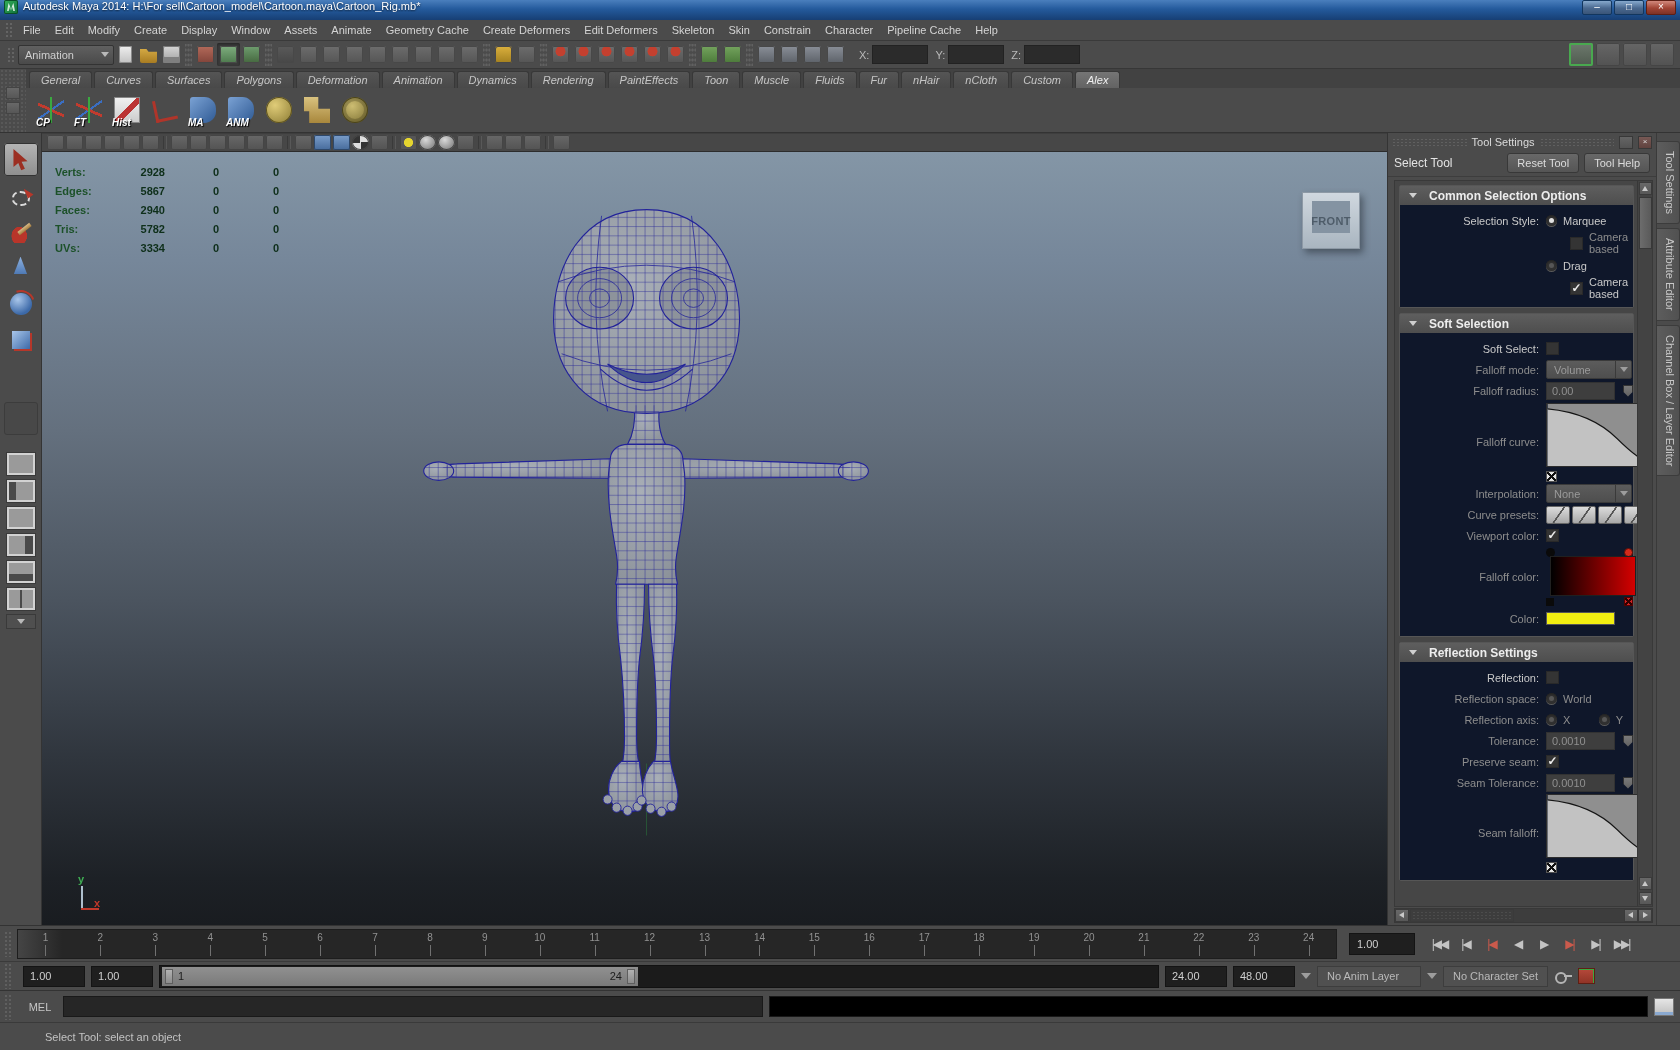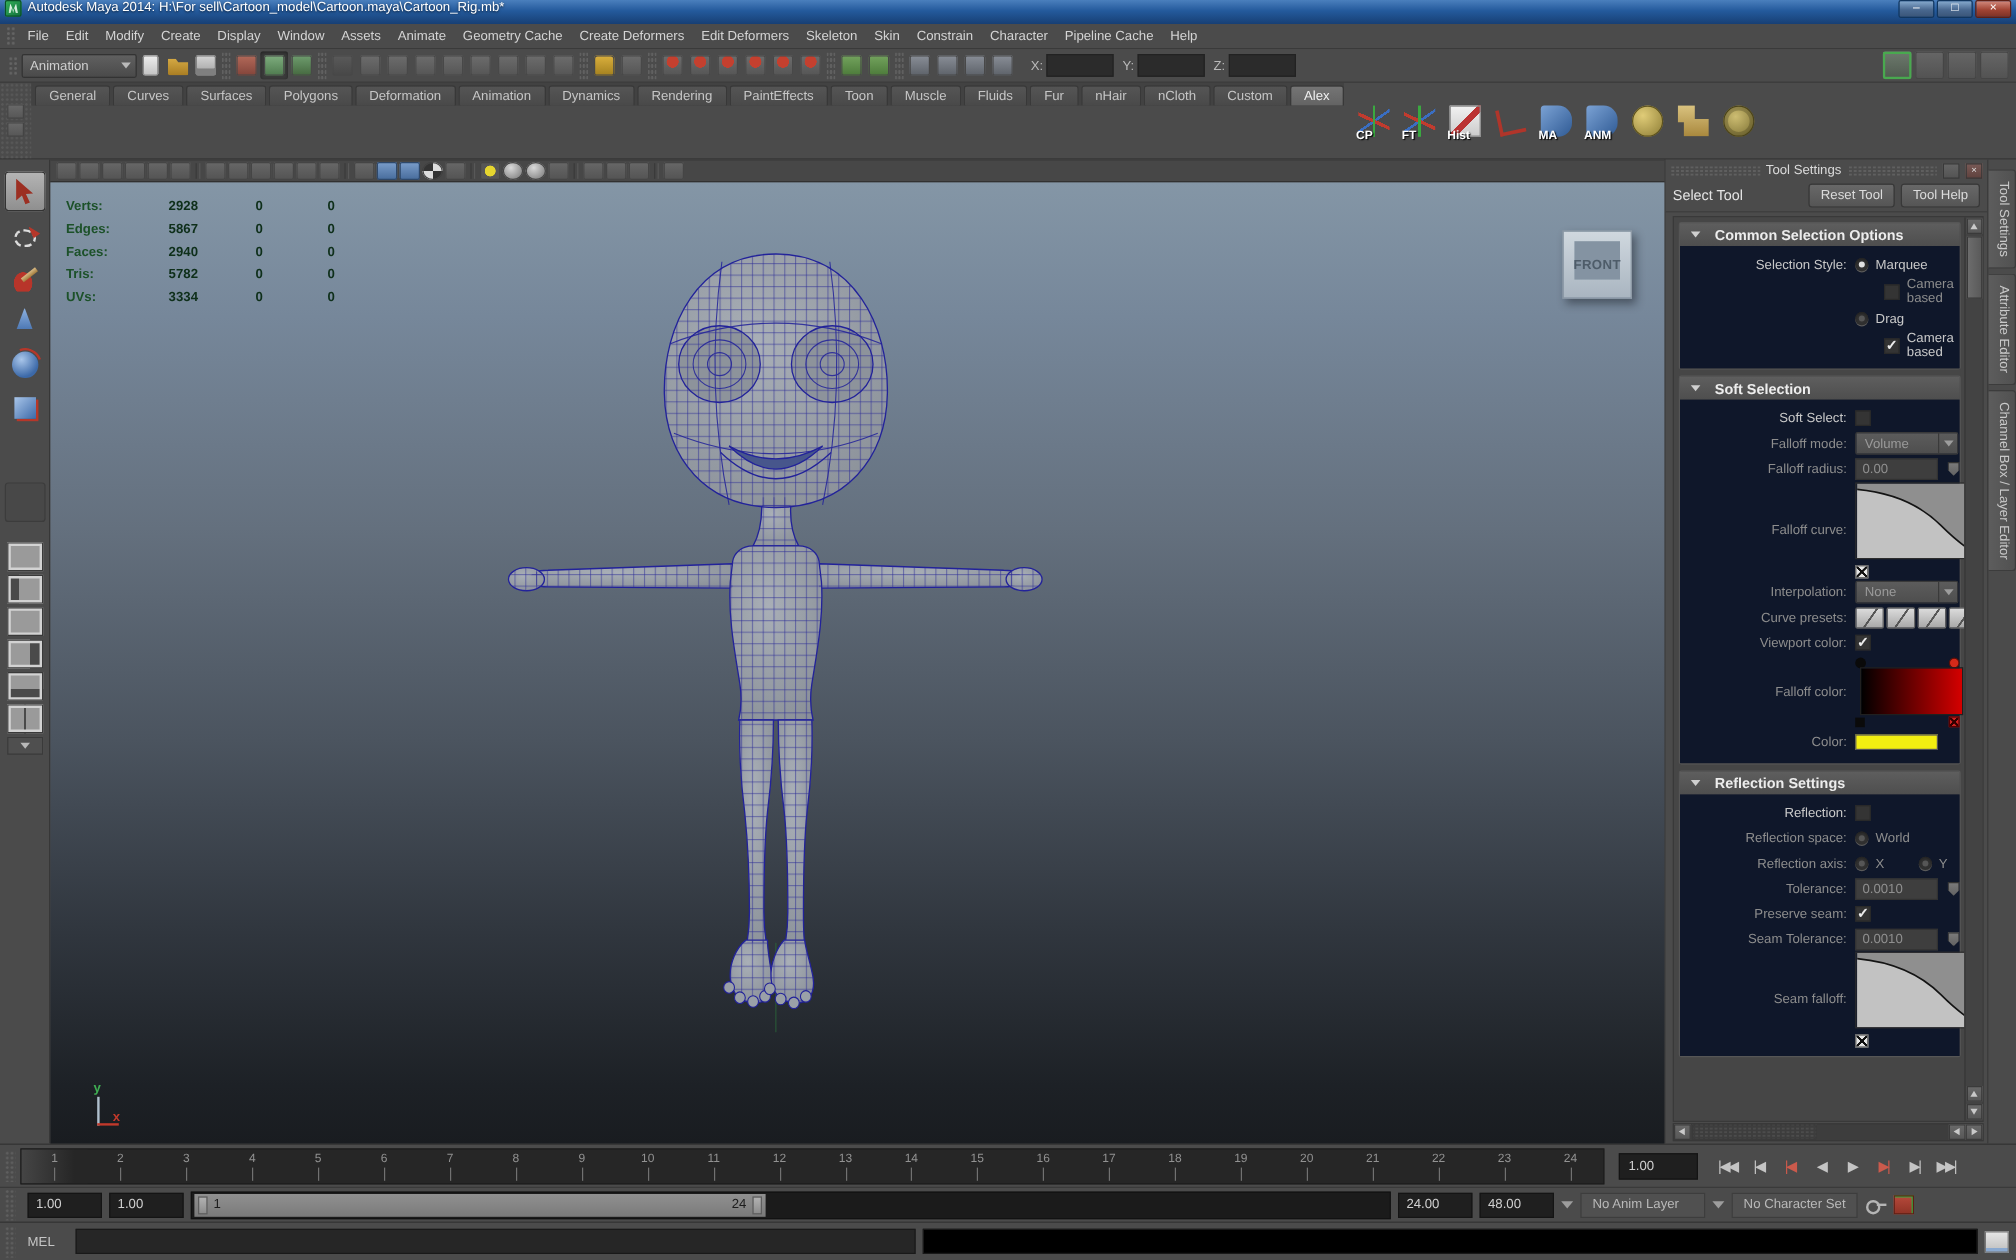--- a/index.html
+++ b/index.html
@@ -44,21 +44,21 @@
   .coord-label { color:#b9b9b9; margin-left:4px; }
   .coord-input { width:56px; height:19px; background:#2b2b2b; border:1px solid #222; color:#ddd; font:11px "Liberation Sans",sans-serif; padding:0 3px; }
   .sl-right { margin-left:auto; display:flex; gap:3px; padding-right:2px; }
   .sb-toggle { width:24px; height:23px; border-radius:2px; background:linear-gradient(#666,#525252); box-shadow:inset 0 0 0 1px #454545; }
   .sb-toggle.active { box-shadow:inset 0 0 0 2px #49a94f; background:linear-gradient(#6d7a6d,#4f5a4f); }
 
   
   .shelfrow { height:64px; flex:0 0 64px; display:flex; background:#4b4b4b; border-bottom:1px solid #333; }
   .shelf-ctl { width:26px; display:flex; flex-direction:column; align-items:center; justify-content:center; gap:3px; background-image:radial-gradient(#585858 1px,transparent 1.2px); background-size:4px 4px; }
   .shelf-ctl .mini { width:14px; height:12px; background:linear-gradient(#6a6a6a,#555); box-shadow:inset 0 0 0 1px #444; }
-  .shelf { flex:1; display:flex; flex-direction:row; }
+  .shelf { flex:1; display:flex; flex-direction:column;font-style:italic; }
   .shelf-tabs { height:19px; display:flex; align-items:flex-end; background:#424242; padding-left:3px; gap:2px; }
   .shelf-tab { height:17px; padding:2px 11px 0; background:linear-gradient(#555,#494949); border:1px solid #383838; border-bottom:none; border-radius:3px 3px 0 0; color:#c6c6c6; }
   .shelf-tab.active { background:linear-gradient(#757575,#636363); color:#f0f0f0; }
   .shelf-items { flex:1; display:flex; align-items:center; gap:4px; padding-left:8px; }
   .shelf-item { width:34px; height:36px; position:relative; display:flex; align-items:center; justify-content:center; }
   .shelf-item .sic { width:26px; height:26px; }
   .shelf-label { position:absolute; left:2px; bottom:0; font-size:10px; font-weight:bold; color:#fff; text-shadow:1px 1px 1px #000; }
   .k-axis .sic { background:linear-gradient(90deg,transparent 46%,#3aa940 46% 54%,transparent 54%),linear-gradient(25deg,transparent 46%,#c23b2e 46% 54%,transparent 54%),linear-gradient(-35deg,transparent 47%,#3a6ec2 47% 53%,transparent 53%); }
   .k-pencil .sic { background:linear-gradient(-45deg,transparent 40%,#b33 40% 55%,transparent 55%),linear-gradient(#f2f2f2,#cacaca); box-shadow:inset 0 0 0 1px #888; }
   .k-tsquare .sic { width:22px; height:22px; border-left:3px solid #b0352a; border-bottom:3px solid #b0352a; transform:rotate(-12deg); }
@@ -205,21 +205,21 @@
   .rs-num { padding:0 2px; }
   .dd7 { width:0; height:0; border-left:5px solid transparent; border-right:5px solid transparent; border-top:6px solid #9d9d9d; }
   .pill { height:21px; padding:0 9px; display:flex; align-items:center; background:#505050; border:1px solid #3d3d3d; color:#b9b9b9; min-width:104px; }
   .key-icon { width:18px; height:16px; position:relative; }
   .key-icon::before { content:""; position:absolute; left:1px; top:4px; width:8px; height:8px; border:2px solid #b5b5b5; border-radius:50%; }
   .key-icon::after { content:""; position:absolute; left:10px; top:7px; width:8px; height:2px; background:#b5b5b5; box-shadow:4px 2px 0 -1px #b5b5b5; }
   .charset-icon { width:17px; height:16px; background:linear-gradient(#b84a3c,#8e3225); box-shadow:inset 0 0 0 1px #5e1f14, inset -5px 5px 0 -3px #3aa940; }
 
   
   .command-line { height:32px; flex:0 0 32px; background:#4b4b4b; border-top:1px solid #333; display:flex; align-items:center; gap:6px; padding:0 6px 0 4px; }
-  .mel-label { width:34px; text-align:left; color:#c6c6c6; }
+  .mel-label { width:34px; text-align:center; color:#c6c6c6; }
   .mel-input { width:700px; height:21px; background:#262626; border:1px solid #191919; color:#ddd; font:11px "Liberation Sans",sans-serif; padding:0 4px; }
   .mel-output { flex:1; height:21px; background:#000; border:1px solid #191919; }
   .script-icon { width:20px; height:18px; background:linear-gradient(#e8e8e8,#bcbcbc); box-shadow:inset 0 0 0 1px #777, inset 0 -4px 0 #8aa9d0; }
   .help-line { height:28px; flex:0 0 28px; background:#4b4b4b; border-top:1px solid #3a3a3a; display:flex; align-items:center; padding-left:45px; color:#c3c3c3; }
 </style>
 </head>
 <body>
 
 <div class="app" data-name="maya-application-window">
 
@@ -918,14 +918,17 @@
   </div>
 
   <div class="command-line" data-name="command-line">
     <div class="bar-grip" data-name="command-line-grip"></div>
     <div class="mel-label" data-name="mel-label">MEL</div>
     <input class="mel-input" data-name="mel-command-input" style="">
     <div class="mel-output" data-name="command-result-area"></div>
     <div class="script-icon" data-name="script-editor-icon"></div>
   </div>
 
+  <div class="help-line" data-name="help-line">
+    <span data-name="help-text">Select Tool: select an object</span>
+  </div>
 
 </div>
 
 </body></html>

